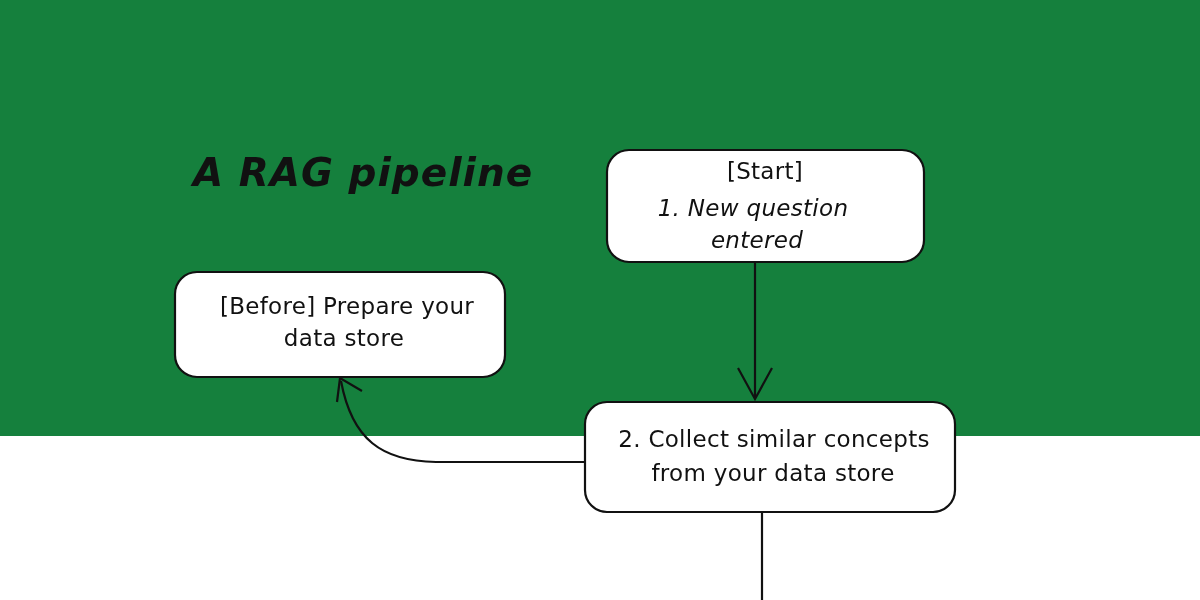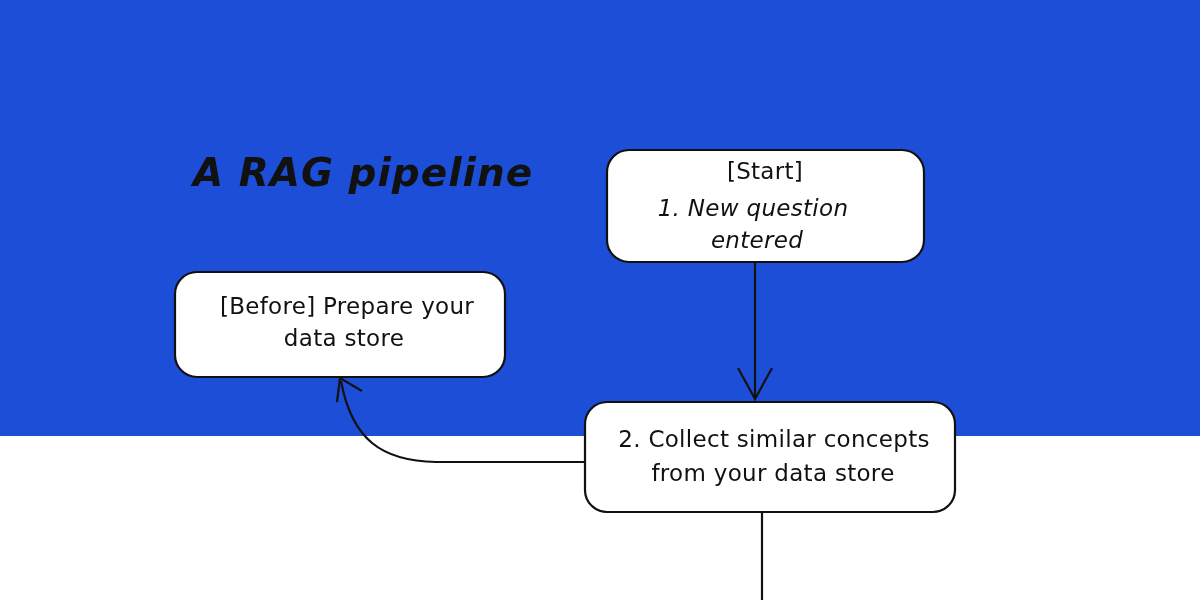--- a/index.html
+++ b/index.html
@@ -10,21 +10,21 @@
     width: 1200px;
     height: 600px;
     background: #ffffff;
     font-family: "DejaVu Sans", sans-serif;
     overflow: hidden;
   }
   #canvas {
     position: relative;
     width: 1200px;
     height: 436px;
-    background: #1d4ed8;
+    background: #15803d;
   }
   #diagram-svg {
     position: absolute;
     left: 0;
     top: 0;
     width: 1200px;
     height: 600px;
   }
   .node-box {
     fill: #ffffff;

